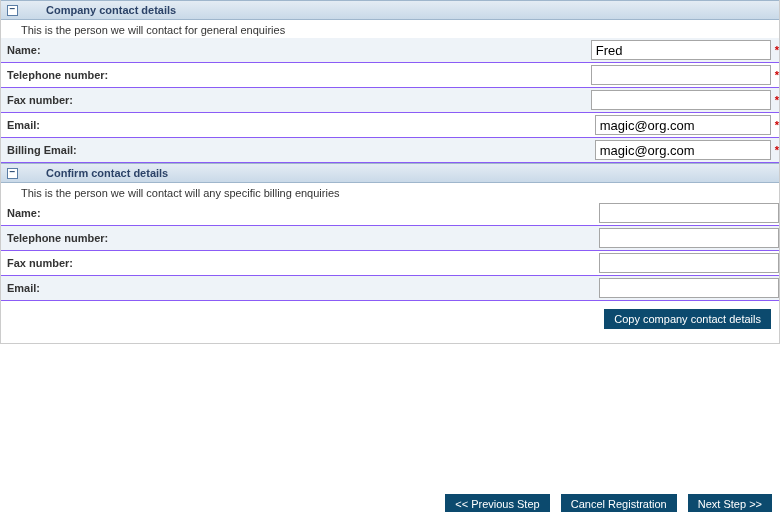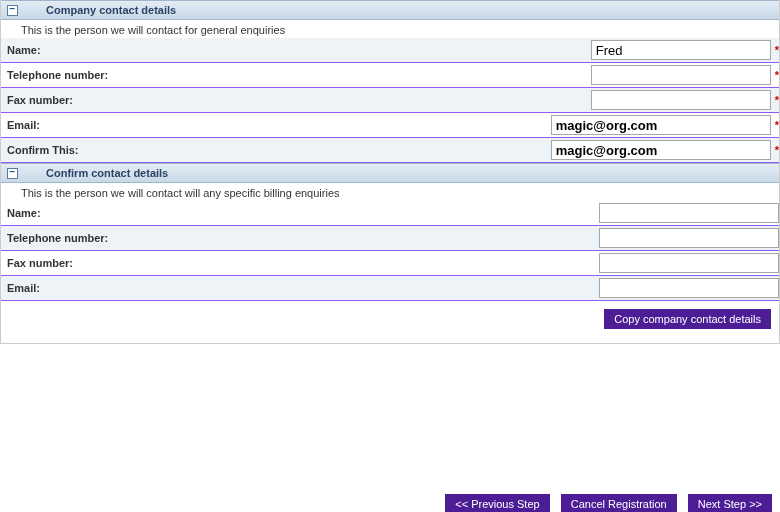--- a/index.html
+++ b/index.html
@@ -76,32 +76,32 @@
     padding: 2px 0;
   }
   .field-input-cell input[type="text"] {
     border: 1px solid #a6a6a6;
     padding: 2px 4px;
     font-family: Verdana, Arial, sans-serif;
     font-size: 13px;
     height: 20px;
   }
   .input-short { width: 180px; }
-  .input-long { width: 220px; font-weight: bold; }
+  .input-long { width: 176px; }
   .req-mark {
     color: #c00;
     margin-left: 4px;
     font-weight: bold;
   }
   .button-row-right {
     text-align: right;
     padding: 8px 8px 14px 8px;
   }
   .btn {
-    background: #4c1d95;
+    background: #0c4a6e;
     color: #fff;
     border: none;
     padding: 4px 10px;
     font-family: Verdana, Arial, sans-serif;
     font-size: 11px;
     cursor: pointer;
   }
   .footer-buttons {
     text-align: right;
     padding: 10px 8px;
@@ -150,21 +150,21 @@
 
   <div class="form-row plain">
     <div class="field-label">Email:</div>
     <div class="field-input-cell">
       <input type="text" class="input-long" value="magic@org.com" style="">
       <span class="req-mark">*</span>
     </div>
   </div>
 
   <div class="form-row alt">
-    <div class="field-label">Confirm This:</div>
+    <div class="field-label">Billing Email:</div>
     <div class="field-input-cell">
       <input type="text" class="input-long" value="magic@org.com" style="">
       <span class="req-mark">*</span>
     </div>
   </div>
 
   <div class="section-header">
     <span class="collapse-toggle">
         <span>−</span>
       </span>

